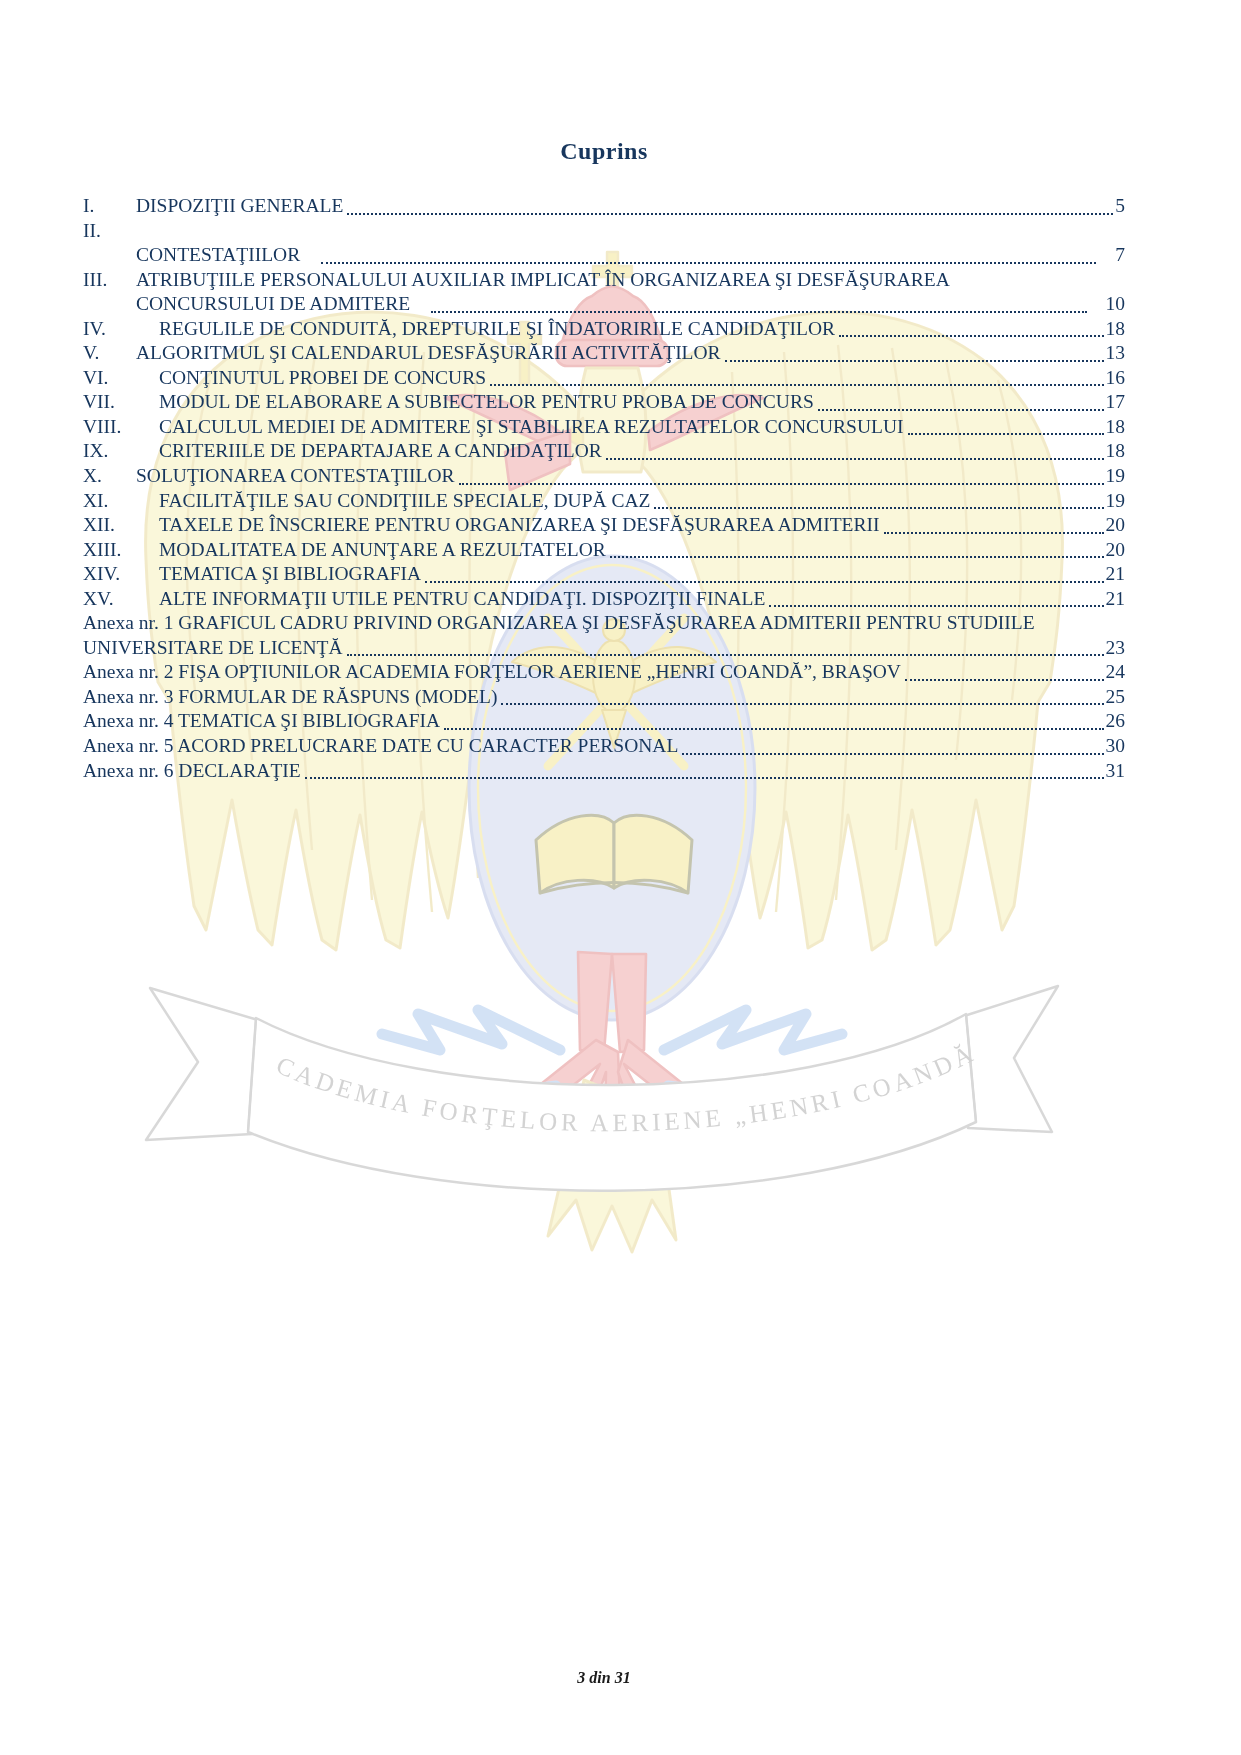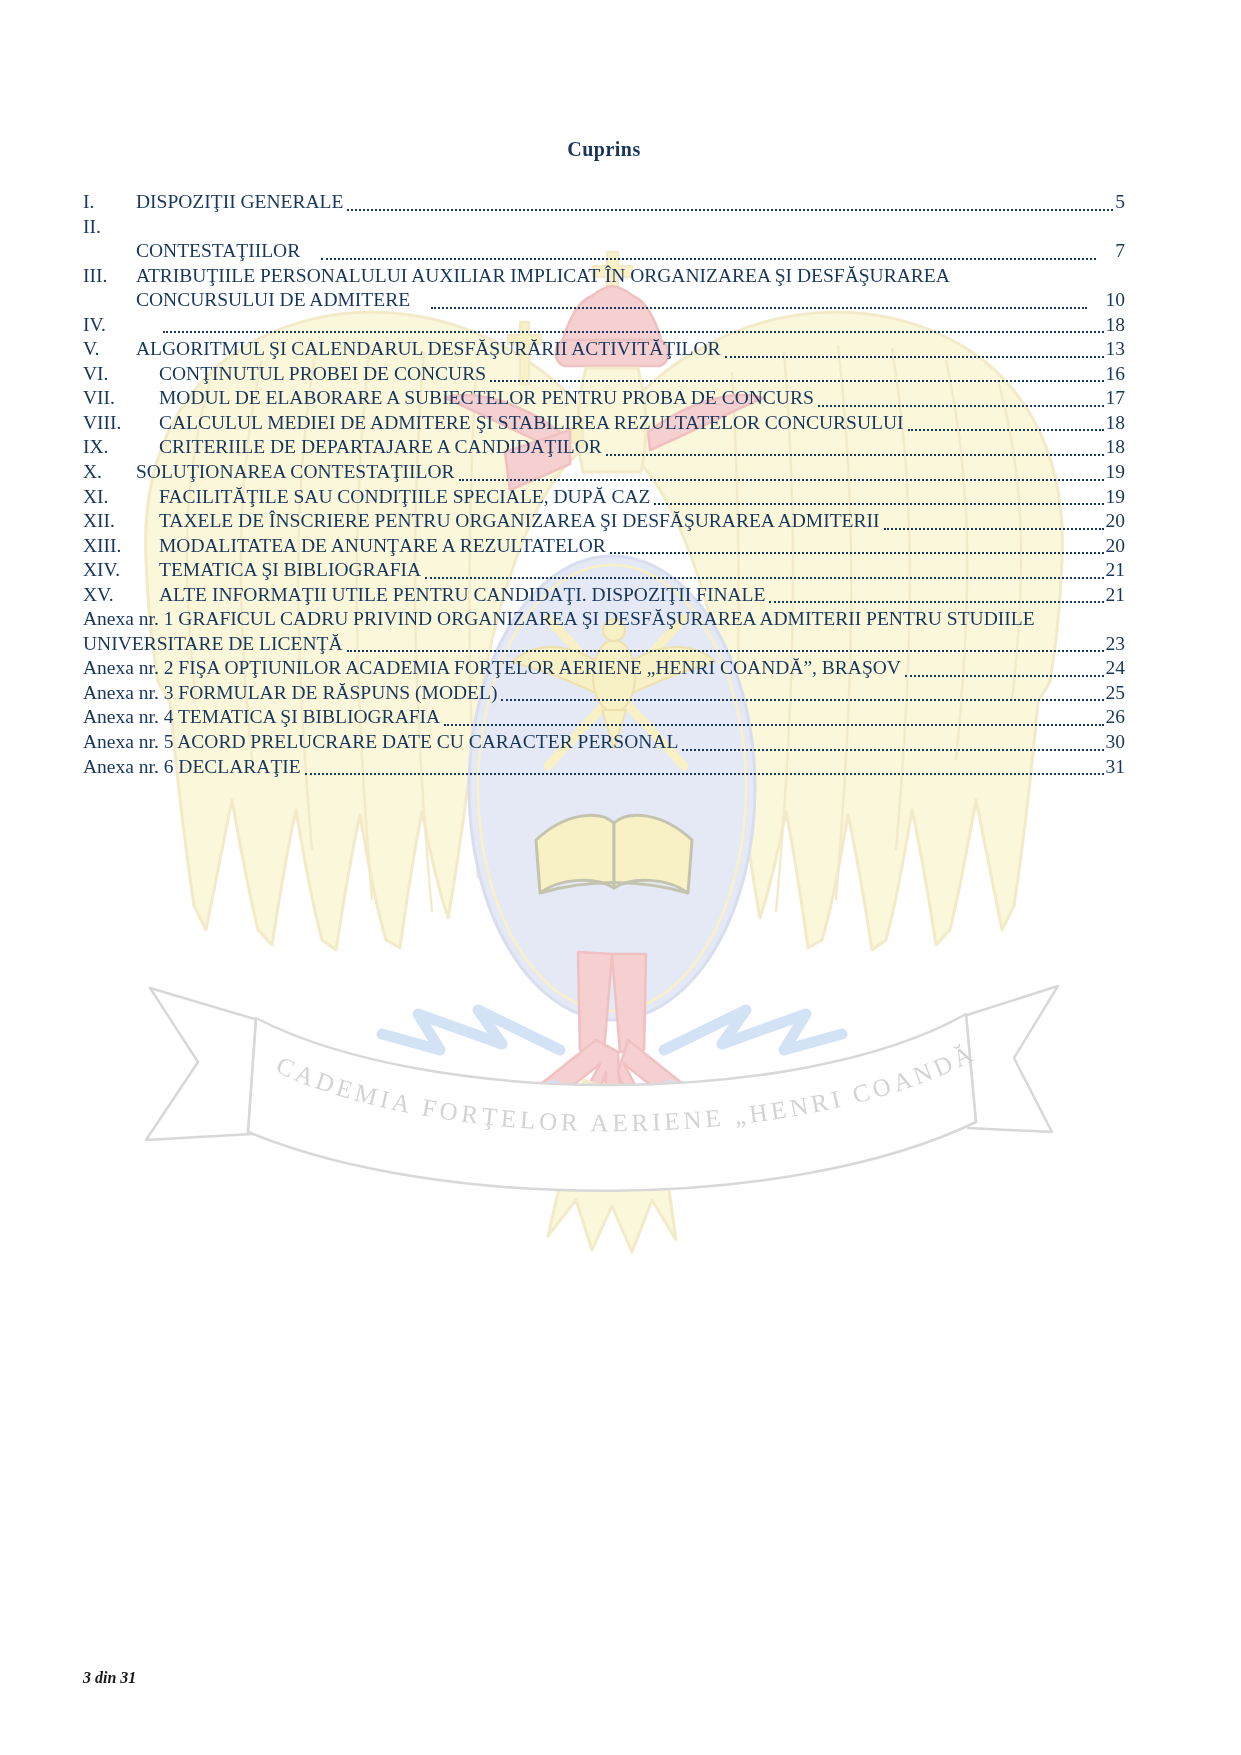--- a/index.html
+++ b/index.html
@@ -15,21 +15,21 @@
     position:absolute;left:0;top:0;width:1241px;height:1755px;
     z-index:0;pointer-events:none;
   }
   .content{
     position:absolute;left:83px;top:0;width:1042px;z-index:1;
   }
   .doc-title{
     margin-top:138px;
     text-align:center;
     font-weight:bold;
-    font-size:20px;
+    font-size:24px;
     letter-spacing:0.5px;
     color:var(--text,#17365d);
   }
   #toc{margin-top:29px;}
   .toc-row{
     display:flex;
     align-items:baseline;
     height:24.55px;
     line-height:24.55px;
     font-size:19.5px;
@@ -44,21 +44,21 @@
   .toc-leader{
     flex:1 1 10px;
     min-width:10px;
     border-bottom:2.2px dotted var(--text,#17365d);
     margin:0 2px 4px 4px;
     align-self:flex-end;
   }
   .toc-page{flex:0 0 auto;}
   .page-footer{
     position:absolute;left:83px;top:1669px;width:1042px;
-    text-align:left;
+    text-align:center;
     font-size:16px;font-weight:bold;font-style:italic;
     color:var(--footer-text,#1a1a1a);
     z-index:1;
   }
   
   .wing{fill:var(--wing-yellow);stroke:var(--wing-outline);stroke-width:3;}
   .wingline{fill:none;stroke:var(--wing-outline);stroke-width:2.4;}
   .redpart{fill:var(--crown-red);stroke:var(--red-outline);stroke-width:2.6;}
   .yellowpart{fill:var(--accent-yellow);stroke:var(--wing-outline);stroke-width:2.4;}
   .shield{fill:var(--shield-blue);stroke:var(--shield-outline);stroke-width:3;}
@@ -199,20 +199,21 @@
           <span class="toc-num ind1">III.</span>
           <span class="toc-text">ATRIBUŢIILE PERSONALULUI AUXILIAR IMPLICAT ÎN ORGANIZAREA ŞI DESFĂŞURAREA</span>
         </div>
         <div class="toc-row cont">
           <span class="toc-text">CONCURSULUI DE ADMITERE</span>
           <span class="toc-leader"></span>
           <span class="toc-page">10</span>
         </div>
         <div class="toc-row">
           <span class="toc-num ind2">IV.</span>
+          <span class="toc-text">REGULILE DE CONDUITĂ, DREPTURILE ŞI ÎNDATORIRILE CANDIDAŢILOR</span>
           <span class="toc-leader"></span>
           <span class="toc-page">18</span>
         </div>
         <div class="toc-row">
           <span class="toc-num ind1">V.</span>
           <span class="toc-text">ALGORITMUL ŞI CALENDARUL DESFĂŞURĂRII ACTIVITĂŢILOR</span>
           <span class="toc-leader"></span>
           <span class="toc-page">13</span>
         </div>
         <div class="toc-row">

